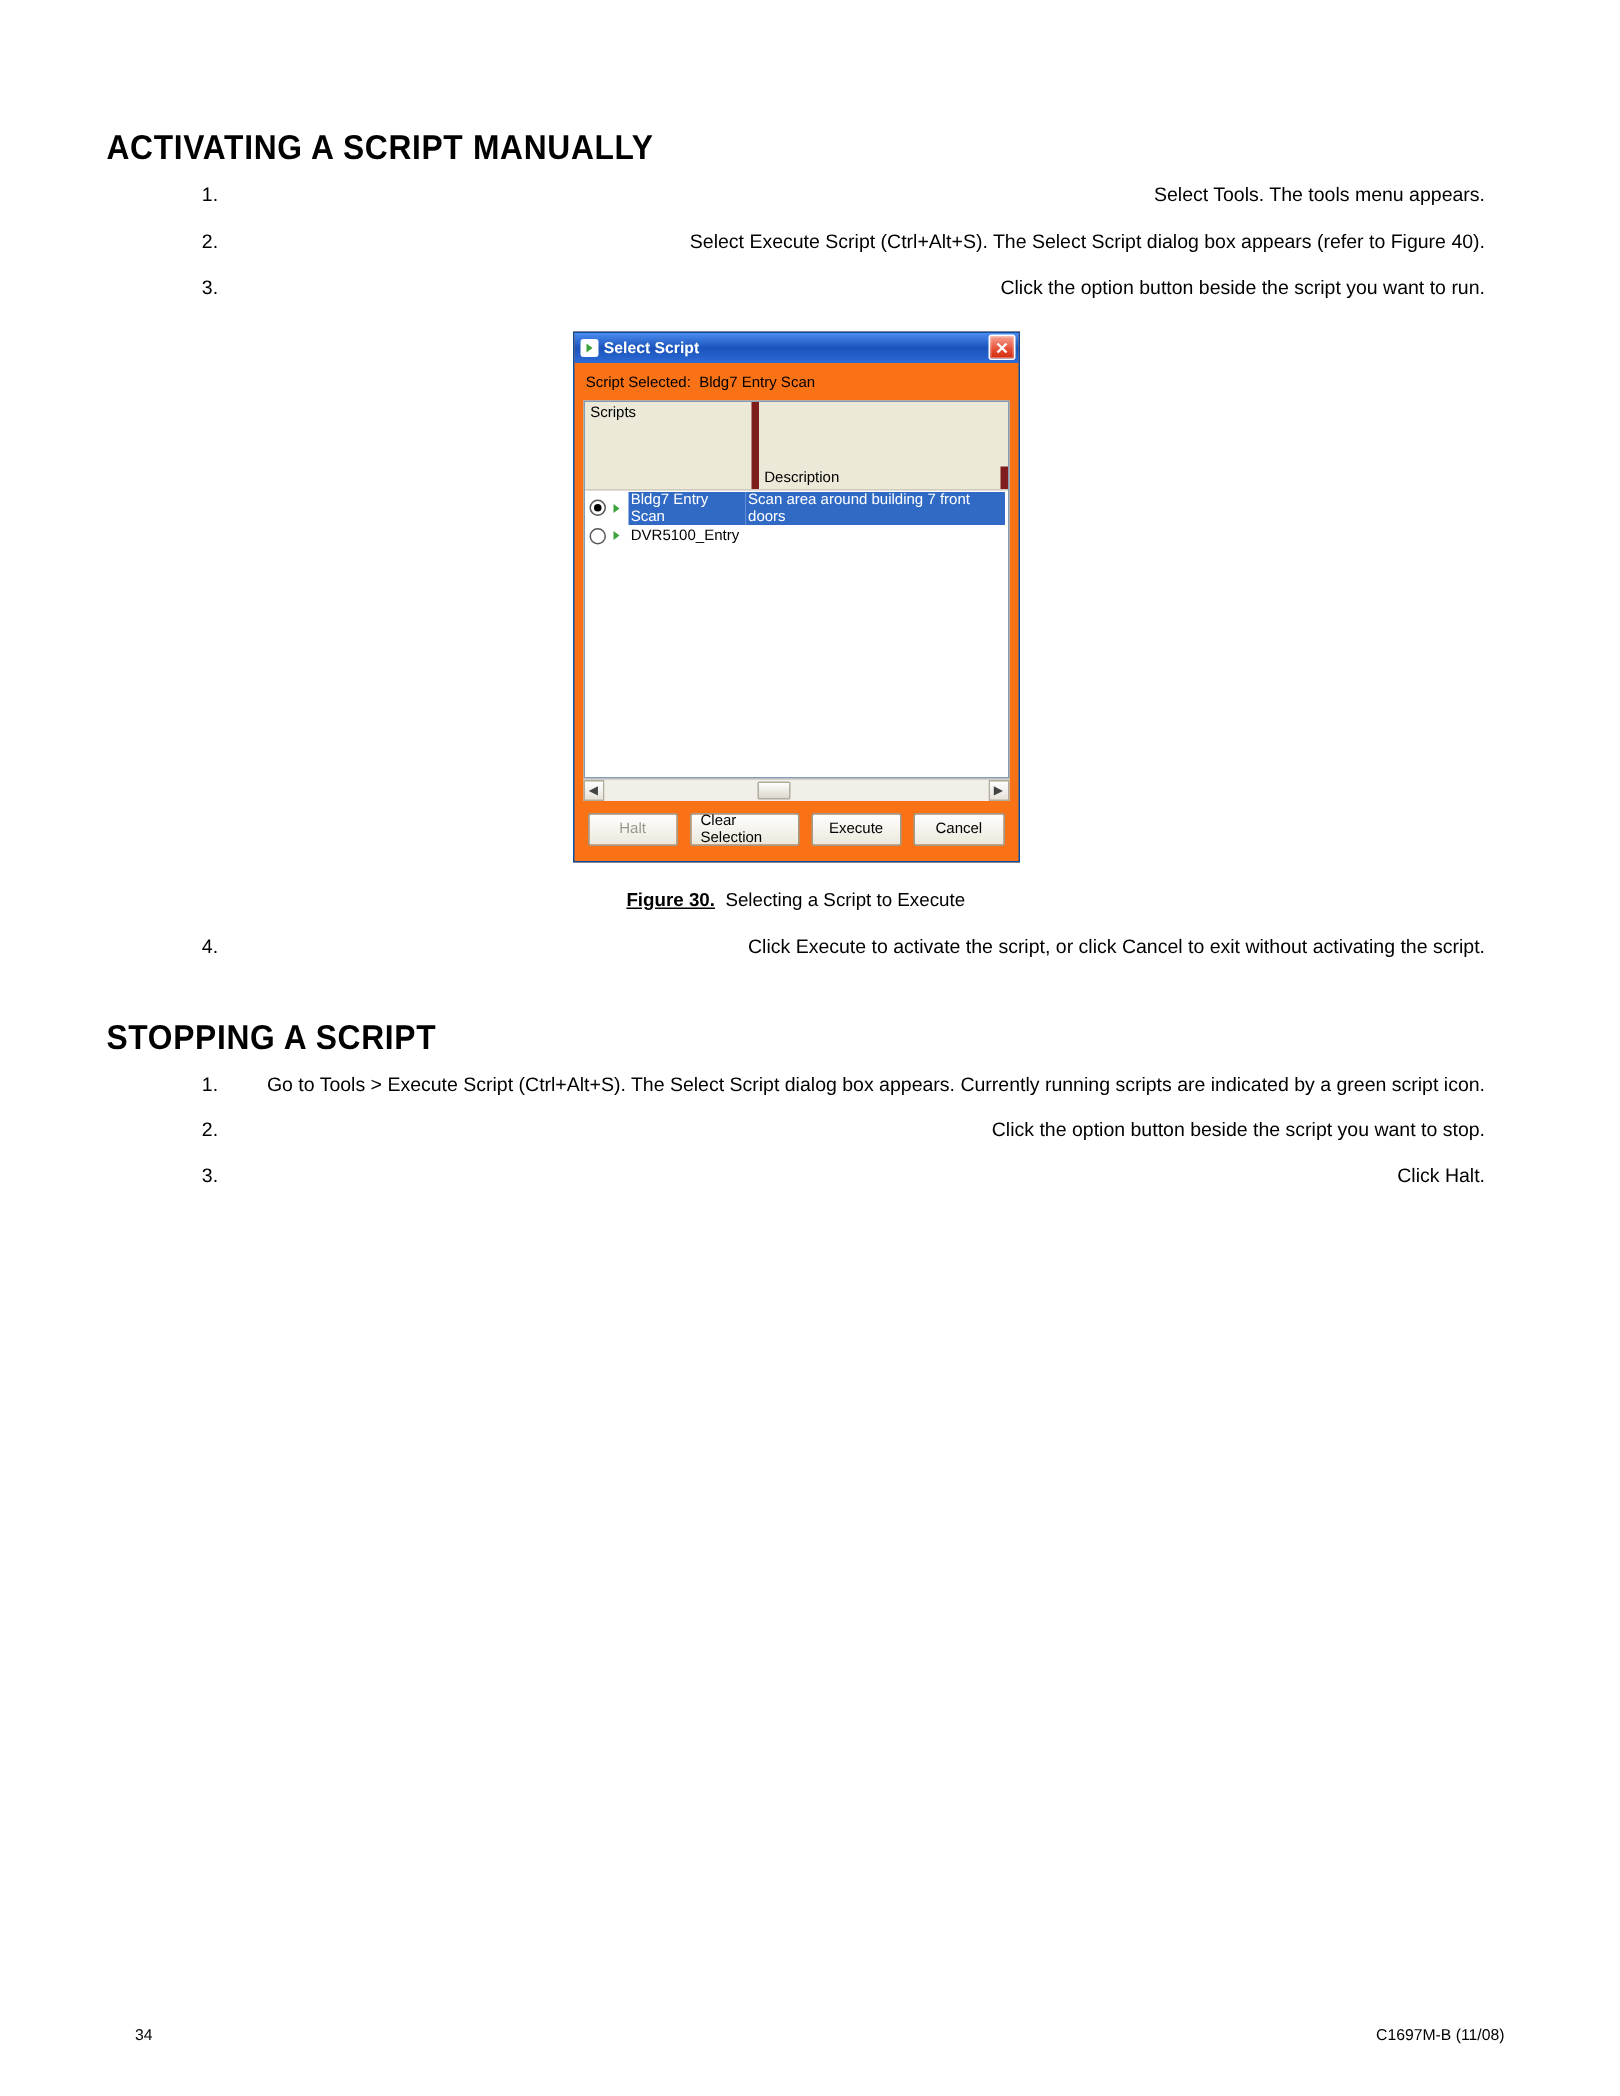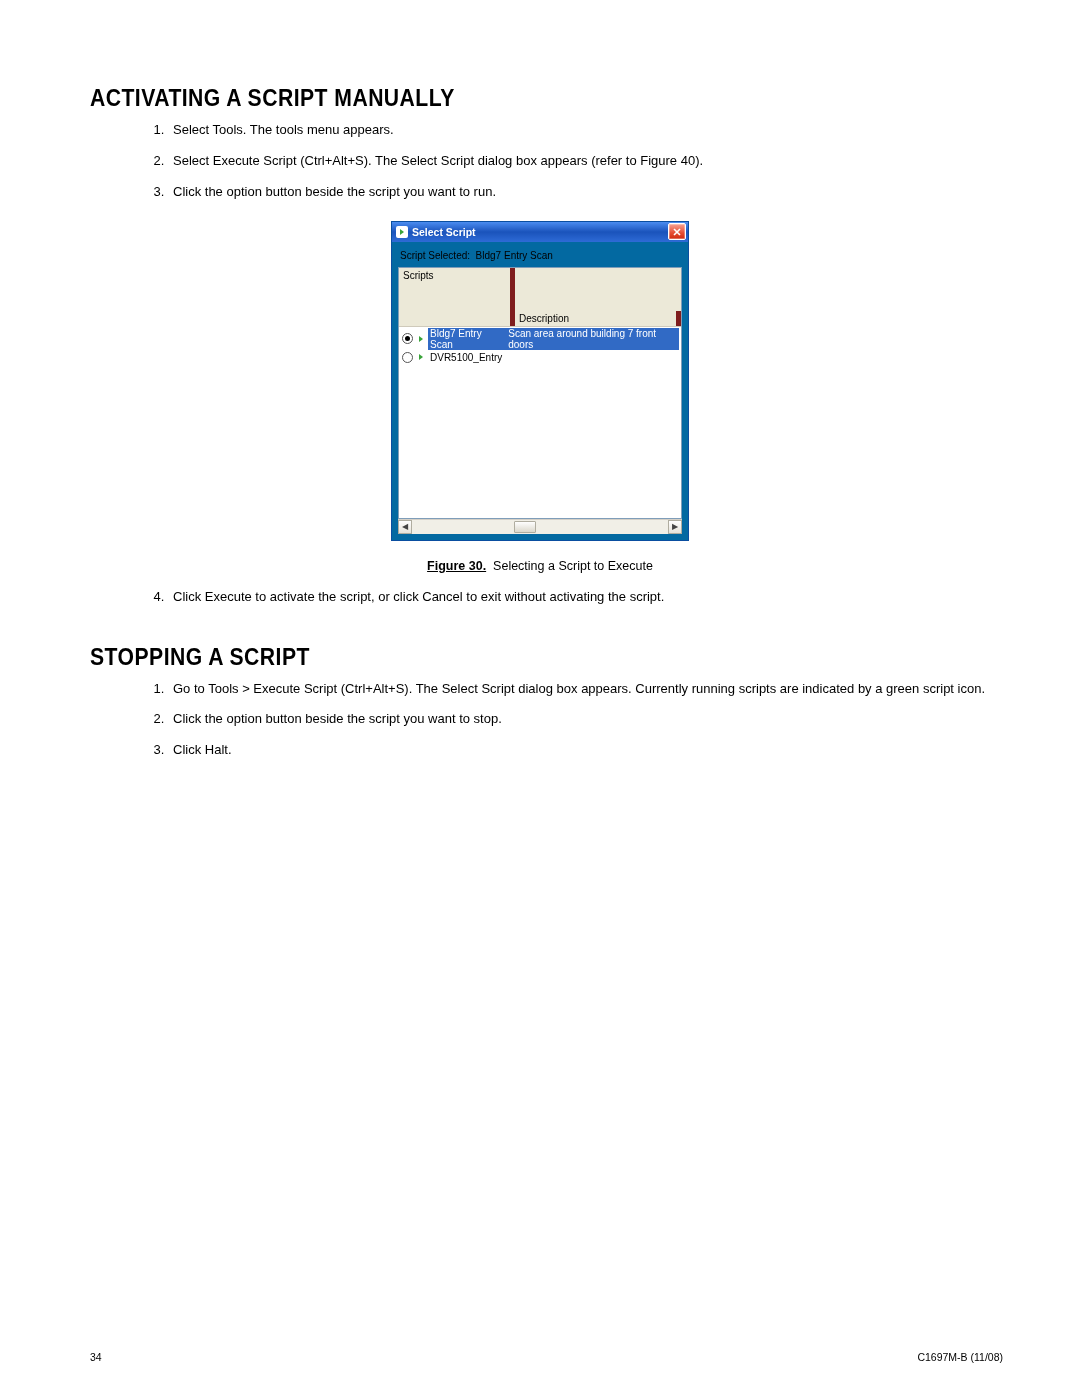--- a/index.html
+++ b/index.html
@@ -6,56 +6,57 @@
     margin: 0;
     padding: 0;
     font-family: Arial, Helvetica, sans-serif;
     background: #fff;
     color: #000;
     width: 1080px;
     height: 1397px;
     position: relative;
   }
   .page {
-    padding: 85px 90px 40px 90px;
+    padding: 85px 90px 40px 71px;
     box-sizing: border-box;
     height: 100%;
     position: relative;
   }
   .section-heading {
     font-family: "Arial Narrow", Arial, sans-serif;
     font-weight: bold;
     font-size: 23px;
     letter-spacing: 0.5px;
     margin: 0 0 10px 0;
     transform: scaleX(0.92);
     transform-origin: left;
   }
   .steps {
     list-style: decimal;
     margin: 0 0 20px 78px;
     padding: 0;
     font-size: 13px;
     color: #000;
+    text-align: right;
   }
   .steps li {
     margin: 0 0 14px 0;
     line-height: 1.3;
     padding-left: 5px;
   }
   .figure-wrap {
     text-align: center;
     margin: 8px 0 16px 0;
   }
   .dialog {
     display: inline-block;
     text-align: left;
     width: 296px;
     border: 1px solid #0a4ea0;
-    background: #0369a1;
+    background: #f97316;
     box-shadow: 0 0 0 0 transparent;
     font-family: Tahoma, Arial, sans-serif;
     font-size: 10px;
   }
   .titlebar {
     height: 20px;
     background: linear-gradient(to bottom, #4a8cf0 0%, #1a53bb 50%, #2e6bd6 100%);
     color: #fff;
     display: flex;
     align-items: center;
@@ -301,20 +302,26 @@
             </div>
           </div>
         </div>
         <div class="hscroll">
           <div class="arrow">◀</div>
           <div class="track">
               <div class="thumb"></div>
             </div>
           <div class="arrow">▶</div>
         </div>
+        <div class="dlg-buttons">
+          <div class="dlg-btn btn-halt disabled">Halt</div>
+          <div class="dlg-btn btn-clear">Clear Selection</div>
+          <div class="dlg-btn btn-exec">Execute</div>
+          <div class="dlg-btn btn-cancel">Cancel</div>
+        </div>
       </div>
     </div>
     <div class="figure-caption">
       <span class="fig-label">Figure 30.</span>
       &nbsp;<span>Selecting a Script to Execute</span>
     </div>
   </div>
 
   <ol class="steps" start="4">
     <li>Click Execute to activate the script, or click Cancel to exit without activating the script.</li>

